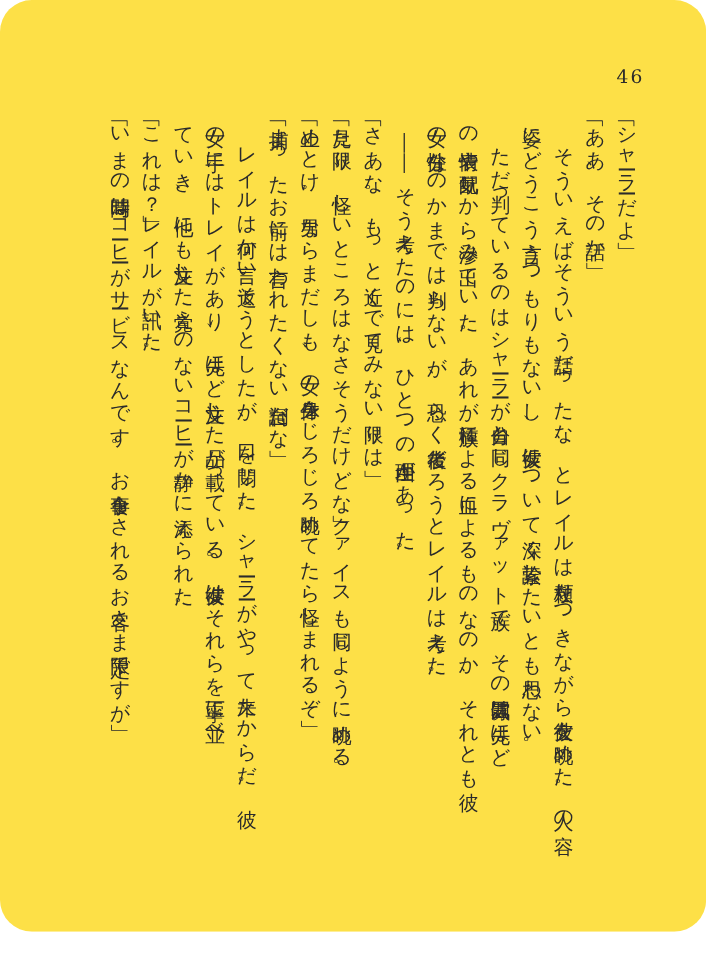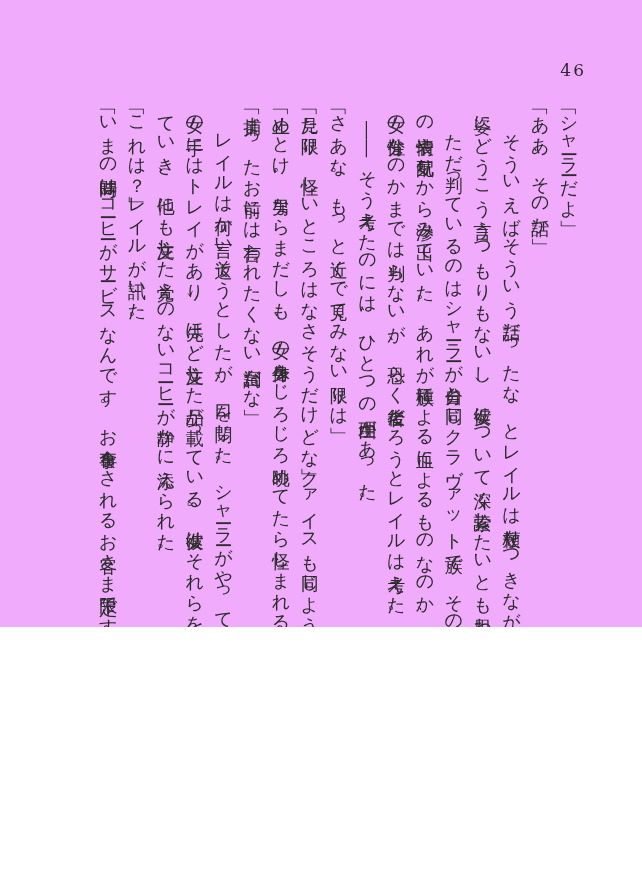--- a/index.html
+++ b/index.html
@@ -3,25 +3,26 @@
 <meta charset="utf-8">
 <style>
   html, body {
     margin: 0;
     padding: 0;
     background: #ffffff;
   }
   .page {
     position: relative;
     width: 642px;
-    height: 627px;
-    background: #f0abfc;
+    height: 847px;
+    background: #fde047;
     overflow: hidden;
     font-family: "DejaVu Serif", "Liberation Serif", serif;
     color: #2b2b2b;
+    border-radius: 29px;
   }
   .page-number {
     position: absolute;
     top: 60px;
     right: 56px;
     font-size: 17px;
     letter-spacing: 2px;
     color: #2b2b2b;
   }
   .text-block {

